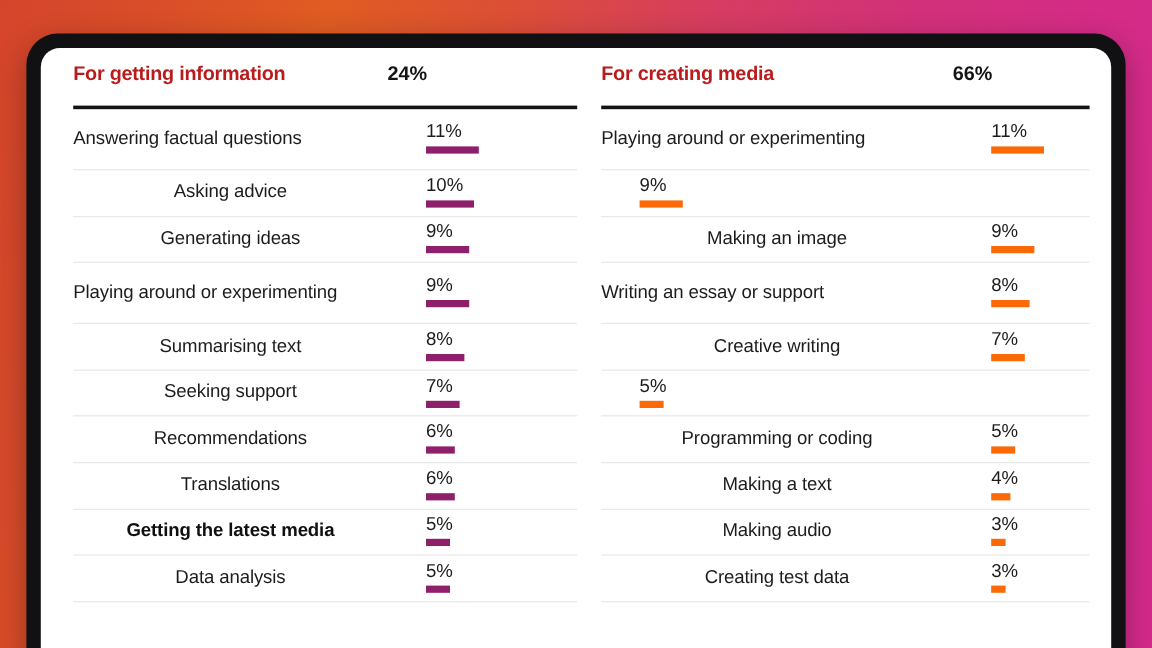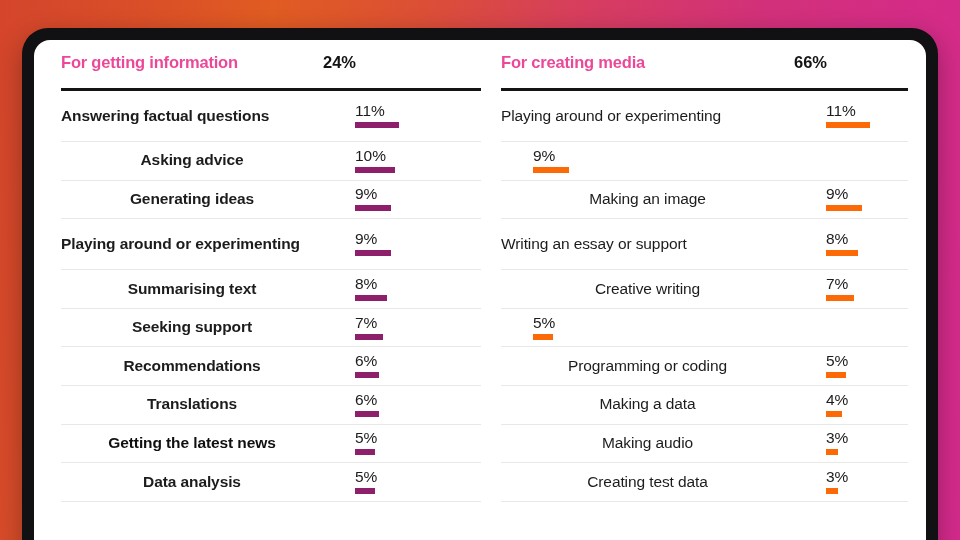--- a/index.html
+++ b/index.html
@@ -83,21 +83,21 @@
   .col-header {
     display: flex;
     align-items: flex-start;
     height: 44px;
     padding-top: 14px;
     box-sizing: border-box;
   }
   .col-header-title {
     font-size: 16.5px;
     font-weight: bold;
-    color: #ec4899;
+    color: #b91c1c;
     letter-spacing: -0.2px;
     line-height: 1;
   }
   .col-header-value {
     font-size: 16.5px;
     font-weight: bold;
     color: #141414;
     line-height: 1;
   }
   .col-left .col-header-title  { width: 262px; }
@@ -121,21 +121,21 @@
   .row-1line { height: 38.6px; text-align: center; }
   .row-2line { height: 51px; }
 
   .row-label {
     font-size: 15.5px;
     color: #1c1c1c;
     line-height: 1.22;
     letter-spacing: -0.1px;
   }
   .row-label.bold { font-weight: bold; color: #101010; }
-  .col-left  .row-label { width: 262px; font-weight: bold; }
+  .col-left  .row-label { width: 262px; }
   .col-right .row-label { width: 293px; }
 
   .row-metric {
     position: relative;
     flex: 1;
     height: 100%;
     margin-left: 32px;
   }
   .metric-value {
     position: absolute;
@@ -225,21 +225,21 @@
                   </div>
                 </div>
                 <div class="row row-1line">
                   <div class="row-label">Translations</div>
                   <div class="row-metric">
                     <div class="metric-value">6%</div>
                     <div class="metric-bar bar-purple" style="width: 24px;"></div>
                   </div>
                 </div>
                 <div class="row row-1line">
-                  <div class="row-label bold">Getting the latest news</div>
+                  <div class="row-label bold">Getting the latest media</div>
                   <div class="row-metric">
                     <div class="metric-value">5%</div>
                     <div class="metric-bar bar-purple" style="width: 20px;"></div>
                   </div>
                 </div>
                 <div class="row row-1line">
                   <div class="row-label">Data analysis</div>
                   <div class="row-metric">
                     <div class="metric-value">5%</div>
                     <div class="metric-bar bar-purple" style="width: 20px;"></div>
@@ -298,21 +298,21 @@
                   </div>
                 </div>
                 <div class="row row-1line">
                   <div class="row-label">Programming or coding</div>
                   <div class="row-metric">
                     <div class="metric-value">5%</div>
                     <div class="metric-bar bar-orange" style="width: 20px;"></div>
                   </div>
                 </div>
                 <div class="row row-1line">
-                  <div class="row-label">Making a data</div>
+                  <div class="row-label">Making a text</div>
                   <div class="row-metric">
                     <div class="metric-value">4%</div>
                     <div class="metric-bar bar-orange" style="width: 16px;"></div>
                   </div>
                 </div>
                 <div class="row row-1line">
                   <div class="row-label">Making audio</div>
                   <div class="row-metric">
                     <div class="metric-value">3%</div>
                     <div class="metric-bar bar-orange" style="width: 12px;"></div>

